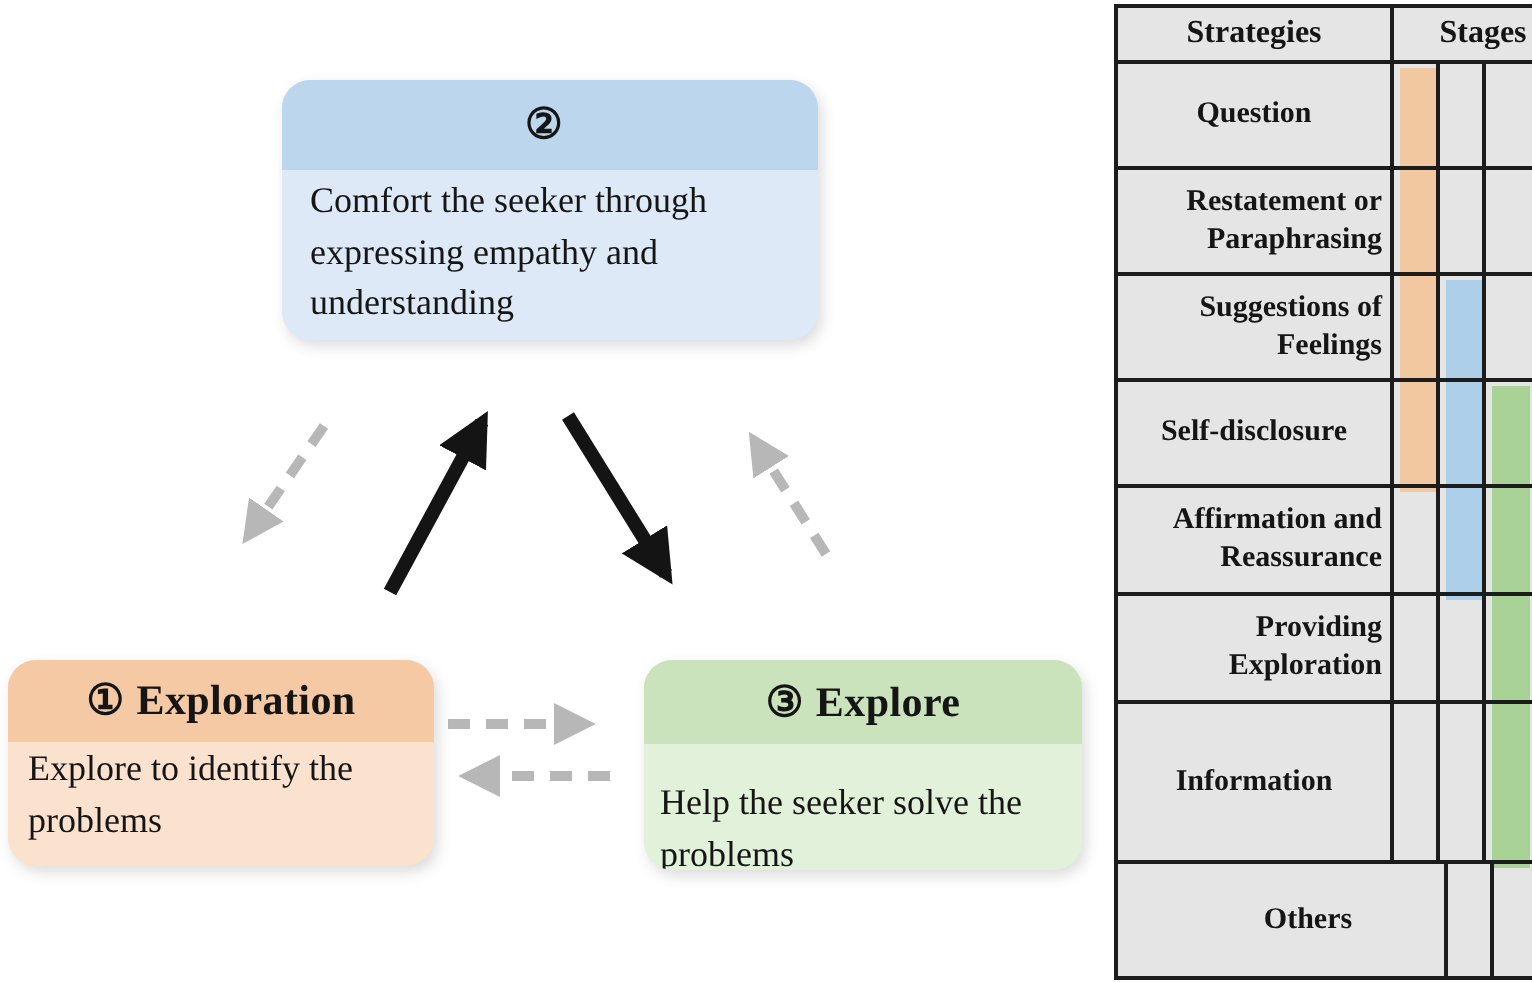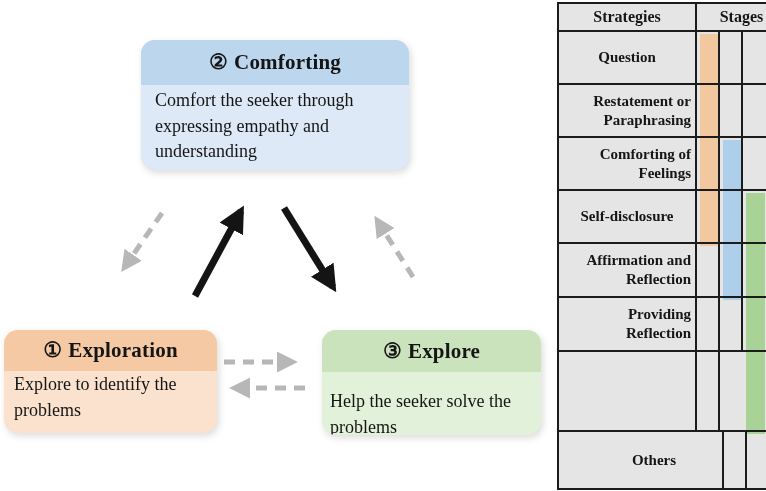--- a/index.html
+++ b/index.html
@@ -62,21 +62,20 @@
         <line x1="162" y1="213" x2="124" y2="268" marker-end="url(#mGray)"></line>
         <line x1="413" y1="277" x2="377" y2="220" marker-end="url(#mGray)"></line>
         <line x1="224" y1="362" x2="293" y2="362" marker-end="url(#mGray)"></line>
         <line x1="305" y1="388" x2="234" y2="388" marker-end="url(#mGray)"></line>
       </g>
     </svg>
 
     <div class="box box-comforting" style="background: rgb(221, 233, 246);">
       <div class="box-head" style="background: rgb(188, 214, 238);">
         <span class="box-num">②</span>
-        <span>Comforting</span>
       </div>
       <div class="box-body">Comfort the seeker through expressing empathy and understanding</div>
     </div>
 
     <div class="box box-exploration" style="background: rgb(250, 226, 207);">
       <div class="box-head" style="background: rgb(245, 201, 164);">
         <span class="box-num">①</span>
         <span>Exploration</span>
       </div>
       <div class="box-body">Explore to identify the problems</div>
@@ -108,44 +107,45 @@
       <div class="cell"></div>
       <div class="cell end"></div>
     </div>
     <div class="srow" style="height:53px">
       <div class="cell strat">Restatement or Paraphrasing</div>
       <div class="cell"></div>
       <div class="cell"></div>
       <div class="cell end"></div>
     </div>
     <div class="srow" style="height:53px">
-      <div class="cell strat">Comforting of Feelings</div>
+      <div class="cell strat">Suggestions of Feelings</div>
       <div class="cell"></div>
       <div class="cell"></div>
       <div class="cell end"></div>
     </div>
     <div class="srow" style="height:53px">
       <div class="cell strat">Self-disclosure</div>
       <div class="cell"></div>
       <div class="cell"></div>
       <div class="cell end"></div>
     </div>
     <div class="srow" style="height:54px">
-      <div class="cell strat">Affirmation and Reflection</div>
+      <div class="cell strat">Affirmation and Reassurance</div>
       <div class="cell"></div>
       <div class="cell"></div>
       <div class="cell end"></div>
     </div>
     <div class="srow" style="height:54px">
-      <div class="cell strat">Providing Reflection</div>
+      <div class="cell strat">Providing Exploration</div>
       <div class="cell"></div>
       <div class="cell"></div>
       <div class="cell end"></div>
     </div>
     <div class="srow" style="height:80px">
+      <div class="cell strat">Information</div>
       <div class="cell"></div>
       <div class="cell"></div>
       <div class="cell end"></div>
     </div>
     <div class="srow last" style="height:56px">
       <div class="cell strat">Others</div>
       <div class="cell"></div>
       <div class="cell"></div>
       <div class="cell end"></div>
     </div>

